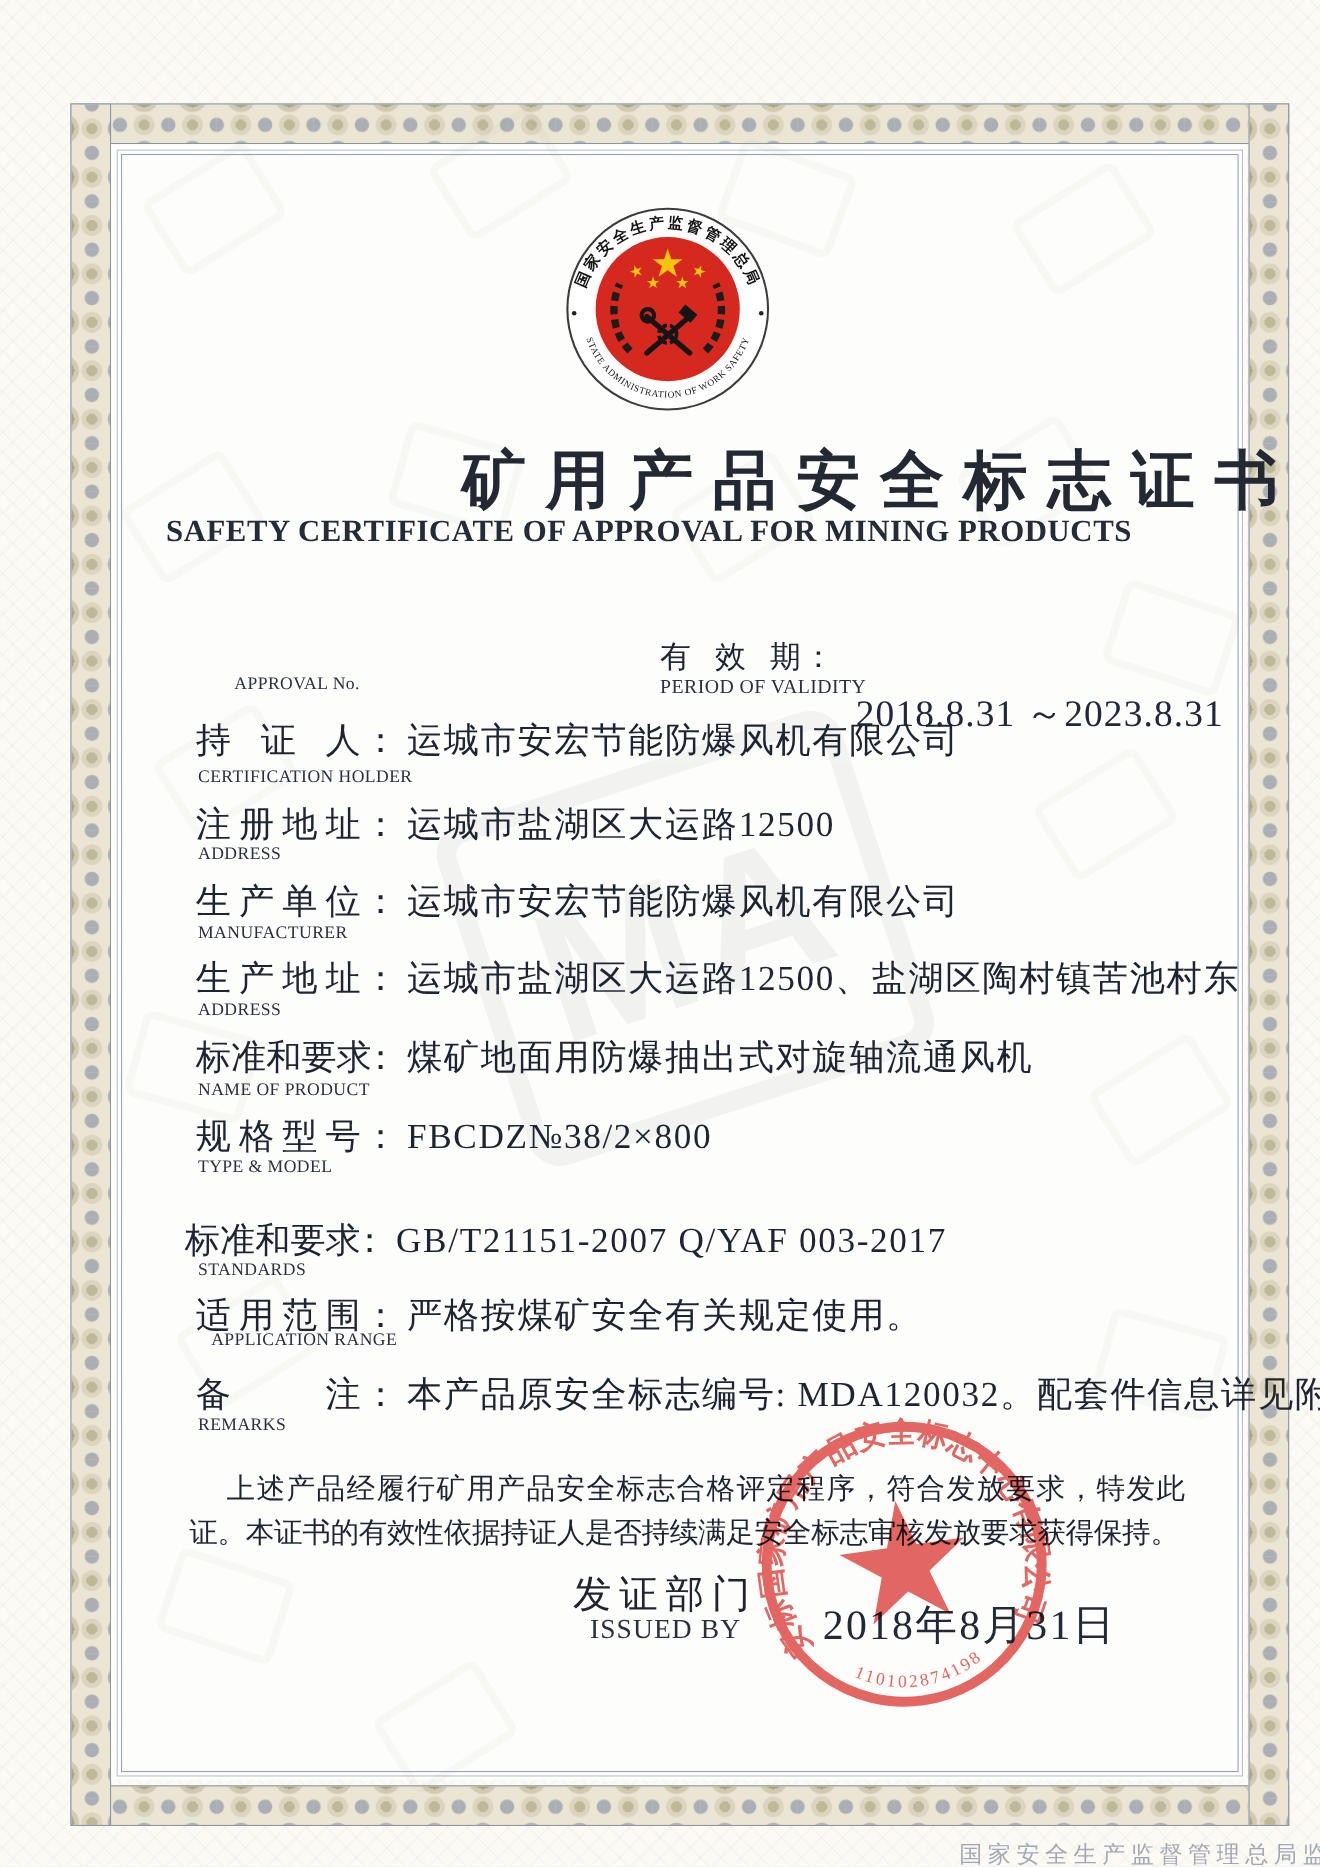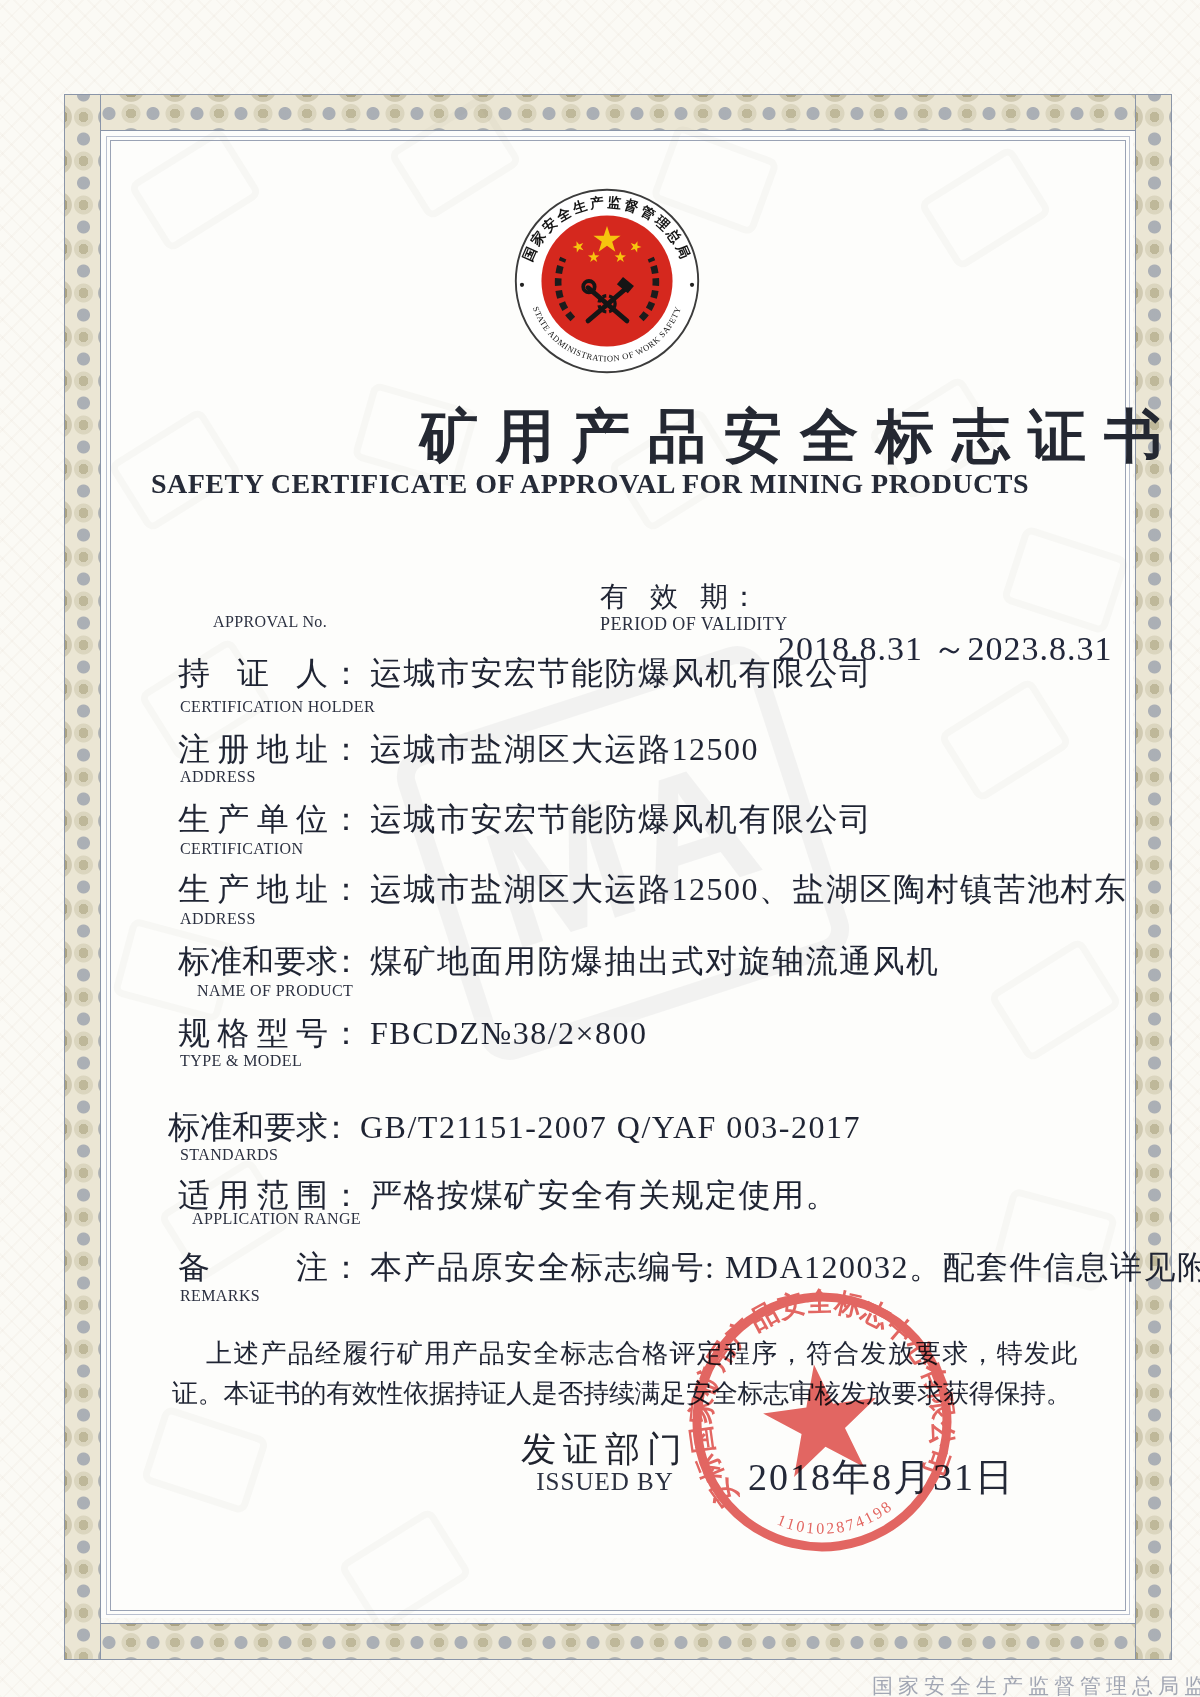--- a/index.html
+++ b/index.html
@@ -146,27 +146,27 @@
   <div class="abs en" style="left:600px;top:614px;font-size:18px;">PERIOD OF VALIDITY</div>
   <div class="abs num" style="left:778px;top:582px;font-size:34px;letter-spacing:1px;margin-top:44px;">2018.8.31 ～2023.8.31</div>
 
   <div class="abs cn" style="left:178px;top:652px;"><span class="flabel">持证人</span><span class="colon">：</span><span class="fvalue">运城市安宏节能防爆风机有限公司</span></div>
   <div class="abs en" style="top:698px;left:180px;">CERTIFICATION HOLDER</div>
 
   <div class="abs cn" style="left:178px;top:728px;"><span class="flabel">注册地址</span><span class="colon">：</span><span class="fvalue">运城市盐湖区大运路12500</span></div>
   <div class="abs en" style="top:768px;left:180px;">ADDRESS</div>
 
   <div class="abs cn" style="left:178px;top:798px;"><span class="flabel">生产单位</span><span class="colon">：</span><span class="fvalue">运城市安宏节能防爆风机有限公司</span></div>
-  <div class="abs en" style="top:840px;left:180px;">CERTIFICATION</div>
+  <div class="abs en" style="top:840px;left:180px;">MANUFACTURER</div>
 
   <div class="abs cn" style="left:178px;top:868px;"><span class="flabel">生产地址</span><span class="colon">：</span><span class="fvalue">运城市盐湖区大运路12500、盐湖区陶村镇苦池村东</span></div>
   <div class="abs en" style="top:910px;left:180px;">ADDRESS</div>
 
   <div class="abs cn" style="left:178px;top:940px;"><span class="flabel">标准和要求</span><span class="colon">：</span><span class="fvalue">煤矿地面用防爆抽出式对旋轴流通风机</span></div>
-  <div class="abs en" style="top:982px;left:180px;margin-left:17px;">NAME OF PRODUCT</div>
+  <div class="abs en" style="top:982px;left:180px;">NAME OF PRODUCT</div>
 
   <div class="abs cn" style="left:178px;top:1012px;"><span class="flabel">规格型号</span><span class="colon">：</span><span class="fvalue num">FBCDZ№38/2×800</span></div>
   <div class="abs en" style="top:1052px;left:180px;">TYPE &amp; MODEL</div>
 
   <div class="abs cn" style="left:168px;top:1106px;"><span class="flabel">标准和要求</span><span class="colon">：</span><span class="fvalue num">GB/T21151-2007  Q/YAF 003-2017</span></div>
   <div class="abs en" style="top:1146px;left:180px;">STANDARDS</div>
 
   <div class="abs cn" style="left:178px;top:1174px;"><span class="flabel">适用范围</span><span class="colon">：</span><span class="fvalue">严格按煤矿安全有关规定使用。</span></div>
   <div class="abs en" style="top:1210px;left:192px;text-align:center;">APPLICATION RANGE</div>
 

